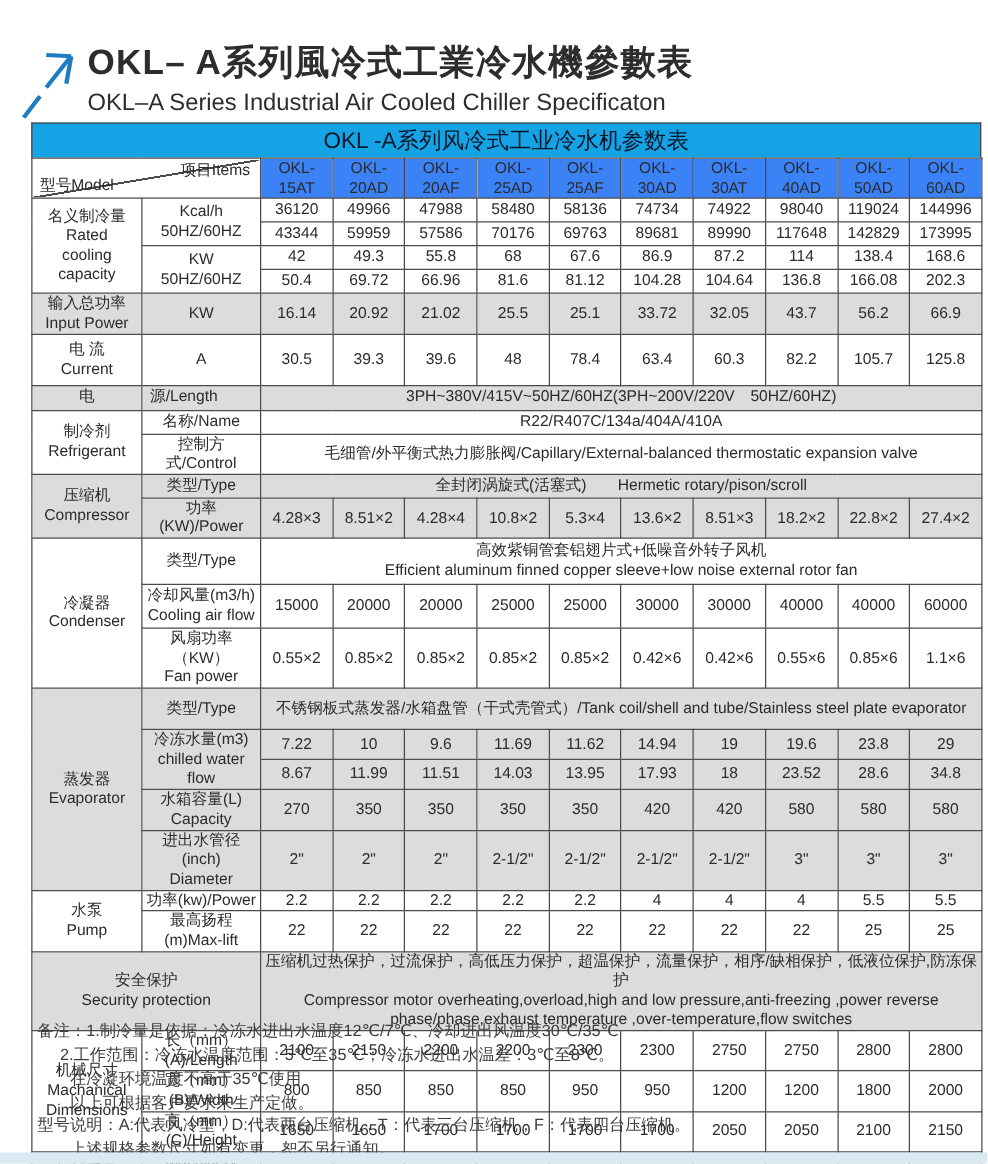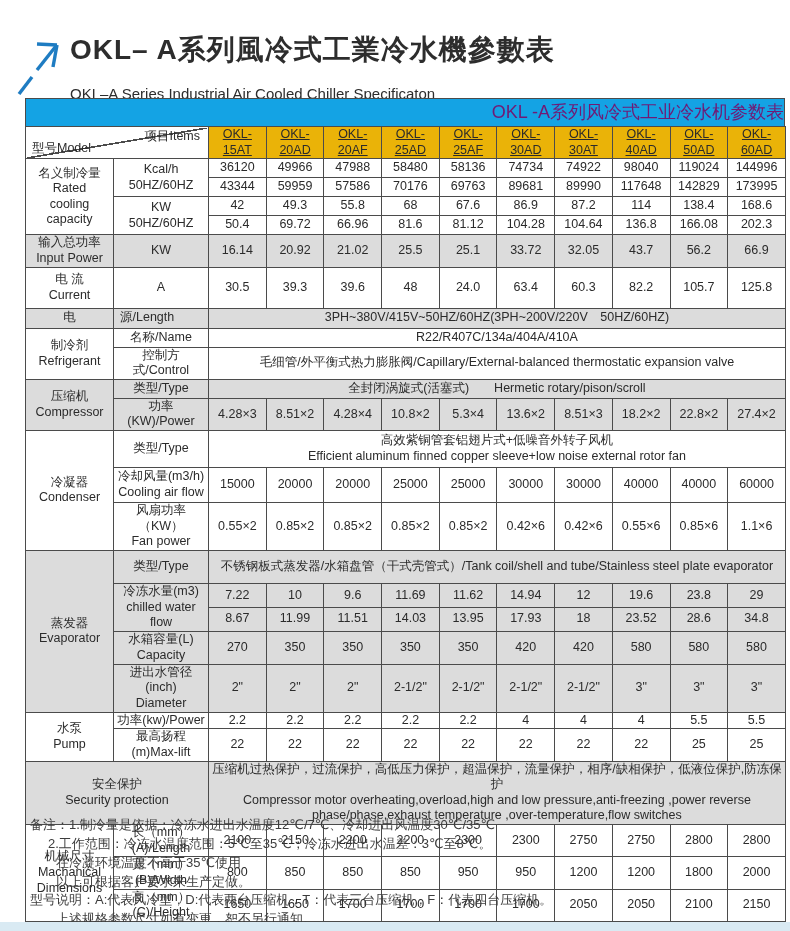--- a/index.html
+++ b/index.html
@@ -6,42 +6,42 @@
   body{
     width:790px;height:931px;position:relative;background:#ffffff;
     font-family:"Liberation Sans","DejaVu Sans",sans-serif;color:#2e2e2e;
     overflow:hidden;
   }
   
   .page-header{position:absolute;left:16px;top:34px;display:flex;align-items:flex-start;}
   .logo-arrow{width:46px;height:58px;margin-right:8px;margin-top:4px;}
   .title-block{display:flex;flex-direction:column;}
   .title-zh{font-size:28px;font-weight:700;letter-spacing:1px;color:#2d2d2d;line-height:1.15;}
-  .title-en{font-size:15px;font-weight:400;color:#2d2d2d;margin-top:19px;}
+  .title-en{font-size:19px;font-weight:400;color:#2d2d2d;margin-top:6px;}
 
   
   .spec-wrap{position:absolute;left:25px;top:98px;width:760px;}
   .blue-bar{
-    background:#14a3e4;color:#701a75;text-align:right;
+    background:#14a3e4;color:#0f172a;text-align:center;
     font-size:18px;font-weight:500;height:27px;line-height:27px;
     border:1px solid #4b4b4b;border-bottom:none;
   }
   table.spec{
     border-collapse:collapse;table-layout:fixed;width:760px;
     font-size:12.5px;color:#2b2b2b;
   }
   table.spec td{
     border:1px solid #4b4b4b;text-align:center;vertical-align:middle;
     padding:0 1px;overflow:hidden;line-height:1.25;
   }
   td.cat,td.item{white-space:pre-line;}
   td.item.left{text-align:left;padding-left:6px;}
   td.span-val{white-space:pre-line;}
   tr.sec-gray > td{background:#dcdcdc;}
-  tr.models-row td.val{background:#eab308;text-decoration:underline;}
+  tr.models-row td.val{background:#3b82f6;}
   td.val{white-space:pre-line;}
   
   td.corner{padding:0;background:#ffffff;}
   .corner-box{
     position:relative;width:100%;height:30px;
     background:linear-gradient(to bottom right,transparent calc(50% - 0.8px),#4b4b4b calc(50% - 0.8px),#4b4b4b calc(50% + 0.8px),transparent calc(50% + 0.8px));
   }
   .corner-model{position:absolute;left:5px;bottom:1px;font-size:12.5px;}
   .corner-items{position:absolute;right:7px;top:1px;font-size:12.5px;}
 
@@ -193,21 +193,21 @@
         </tr>
 
     <tr style="height:41px">
       <td class="cat">电 流
 Current</td>
       <td class="item">A</td>
     <td class="val">30.5</td>
           <td class="val">39.3</td>
           <td class="val">39.6</td>
           <td class="val">48</td>
-          <td class="val">24.0</td>
+          <td class="val">78.4</td>
           <td class="val">63.4</td>
           <td class="val">60.3</td>
           <td class="val">82.2</td>
           <td class="val">105.7</td>
           <td class="val">125.8</td>
         </tr>
 
     <tr class="sec-gray" style="height:20px">
       <td class="cat">电</td>
       <td class="item left">源/Length</td>
@@ -289,21 +289,21 @@
     </tr>
     <tr class="sec-gray" style="height:15px">
       <td class="item" rowspan="2">冷冻水量(m3)
 chilled water flow</td>
     <td class="val">7.22</td>
           <td class="val">10</td>
           <td class="val">9.6</td>
           <td class="val">11.69</td>
           <td class="val">11.62</td>
           <td class="val">14.94</td>
-          <td class="val">12</td>
+          <td class="val">19</td>
           <td class="val">19.6</td>
           <td class="val">23.8</td>
           <td class="val">29</td>
         </tr>
     <tr class="sec-gray" style="height:15px">
           <td class="val">8.67</td>
           <td class="val">11.99</td>
           <td class="val">11.51</td>
           <td class="val">14.03</td>
           <td class="val">13.95</td>

